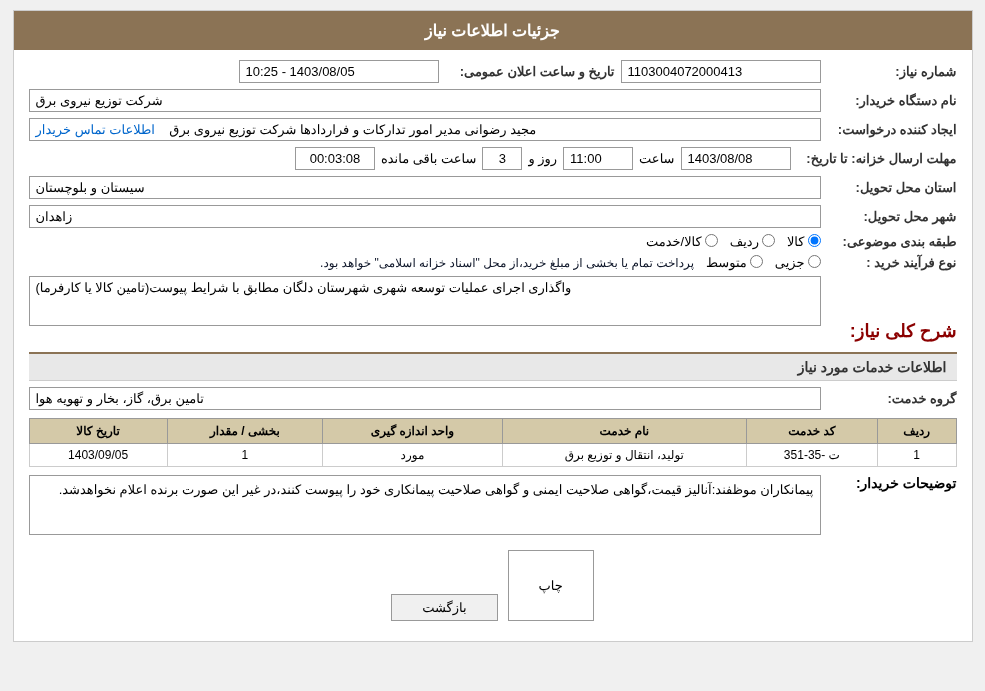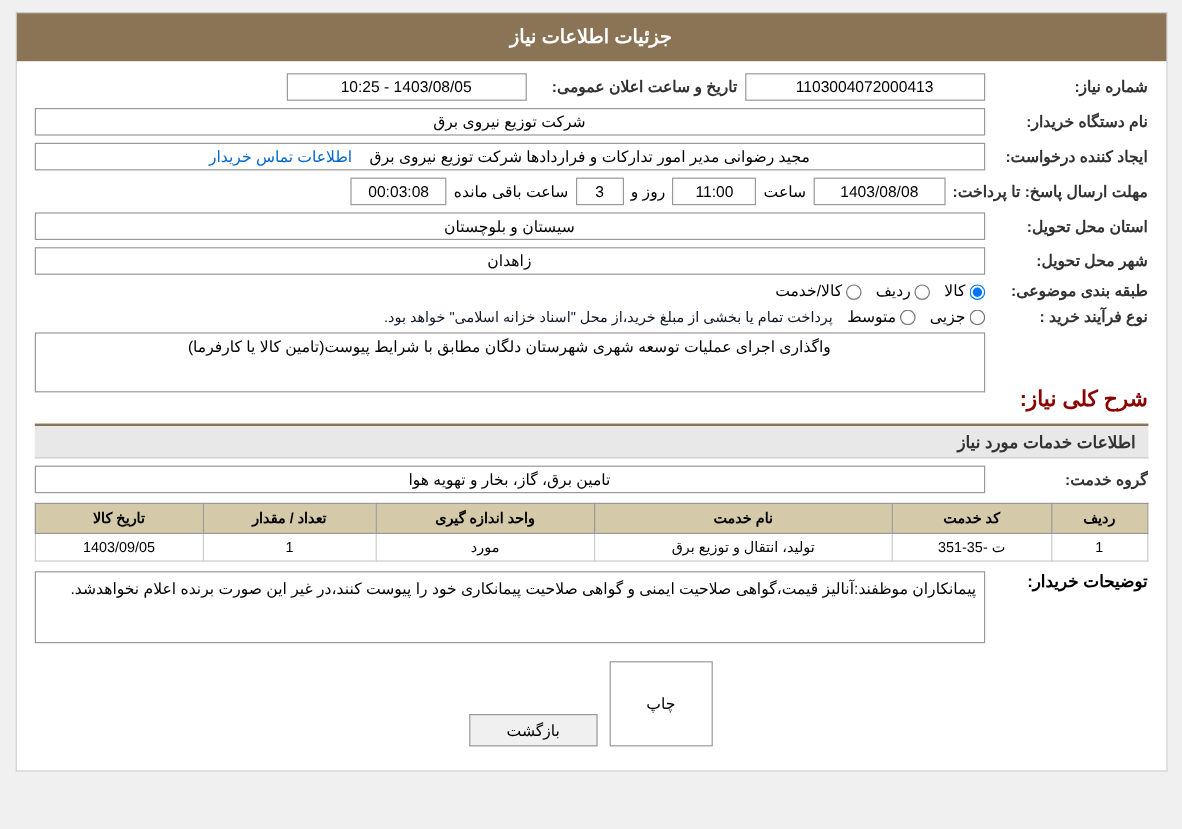--- a/index.html
+++ b/index.html
@@ -39,42 +39,42 @@
       font-weight: bold;
       min-width: 130px;
       text-align: right;
     }
     .value-box {
       border: 1px solid #999;
       padding: 3px 6px;
       background: #fff;
       min-height: 22px;
       flex: 1;
-      text-align: center;
+      text-align: left;
     }
     .value-box.narrow {
       flex: 0 0 200px;
     }
     .value-box.wide {
       flex: 1;
     }
     .link-text {
       color: #0066cc;
       cursor: pointer;
       text-decoration: none;
     }
     .radio-group {
       display: flex;
       align-items: center;
       gap: 12px;
       flex: 1;
     }
     .radio-item {
       display: flex;
-      align-items: flex-end;
+      align-items: flex-start;
       gap: 3px;
     }
     .section-title {
       background: #e8e8e8;
       border-top: 2px solid #8B7355;
       border-bottom: 1px solid #ccc;
       padding: 5px 10px;
       font-weight: bold;
       font-size: 14px;
       color: #333;
@@ -170,21 +170,21 @@
     <div class="info-row">
       <span class="label">ایجاد کننده درخواست:</span>
       <div class="value-box wide">
         <span>مجید  رضوانی مدیر امور تداركات و فراردادها شركت توزیع نیروی برق</span>
         &nbsp;&nbsp;
         <a class="link-text">اطلاعات تماس خریدار</a>
       </div>
     </div>
 
     <div class="info-row">
-      <span class="label" style="min-width:160px;">مهلت ارسال پاسخ: تا پرداخت:</span>
+      <span class="label" style="min-width:160px;">مهلت ارسال خزانه: تا تاریخ:</span>
       <div class="value-box" style="flex:0 0 110px;">1403/08/08</div>
       <span style="white-space:nowrap;">ساعت</span>
       <div class="value-box" style="flex:0 0 70px;">11:00</div>
       <span style="white-space:nowrap;">روز و</span>
       <div class="value-box" style="flex:0 0 40px;text-align:center;">3</div>
       <span style="white-space:nowrap;">ساعت باقی مانده</span>
       <div class="value-box" style="flex:0 0 80px;text-align:center;">00:03:08</div>
     </div>
 
     <div class="info-row">
@@ -243,21 +243,21 @@
     </div>
 
     <div class="table-container">
       <table>
         <thead>
           <tr>
             <th>ردیف</th>
             <th>کد خدمت</th>
             <th>نام خدمت</th>
             <th>واحد اندازه گیری</th>
-            <th>تعداد / مقدار</th>
+            <th>بخشی / مقدار</th>
             <th>تاریخ کالا</th>
           </tr>
         </thead>
         <tbody id="services-tbody">
         <tr>
               <td>1</td>
               <td>ت -35-351</td>
               <td>تولید، انتقال و توزیع برق</td>
               <td>مورد</td>
               <td>1</td>

